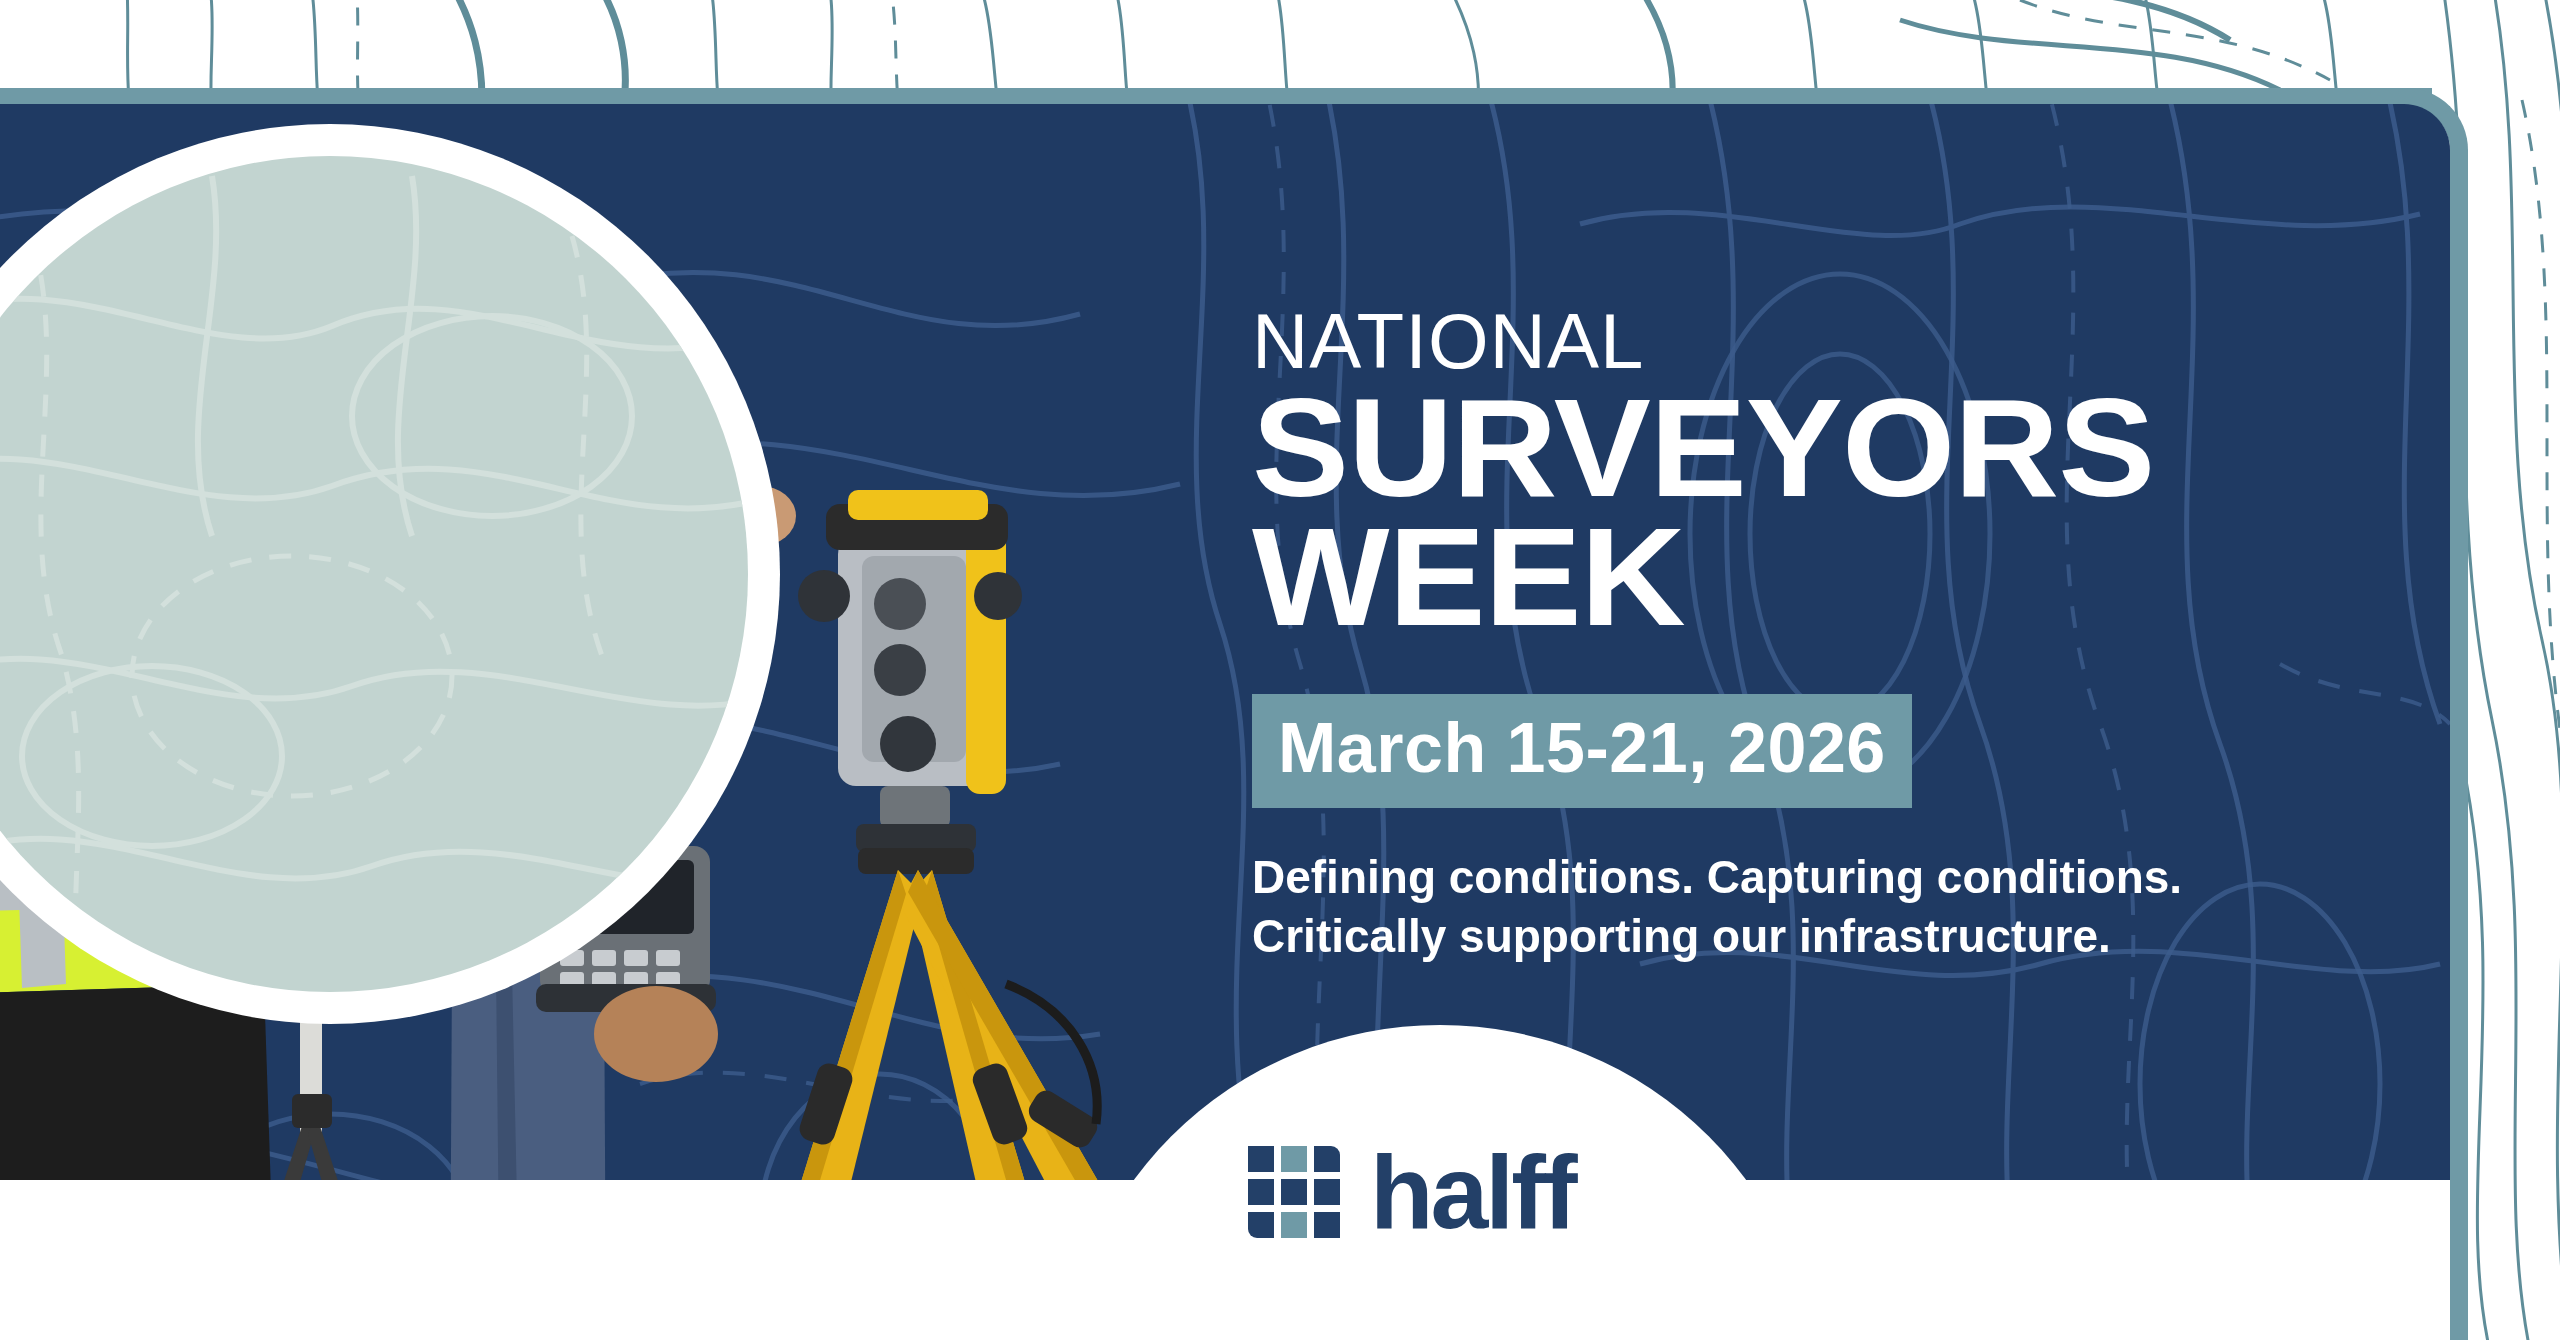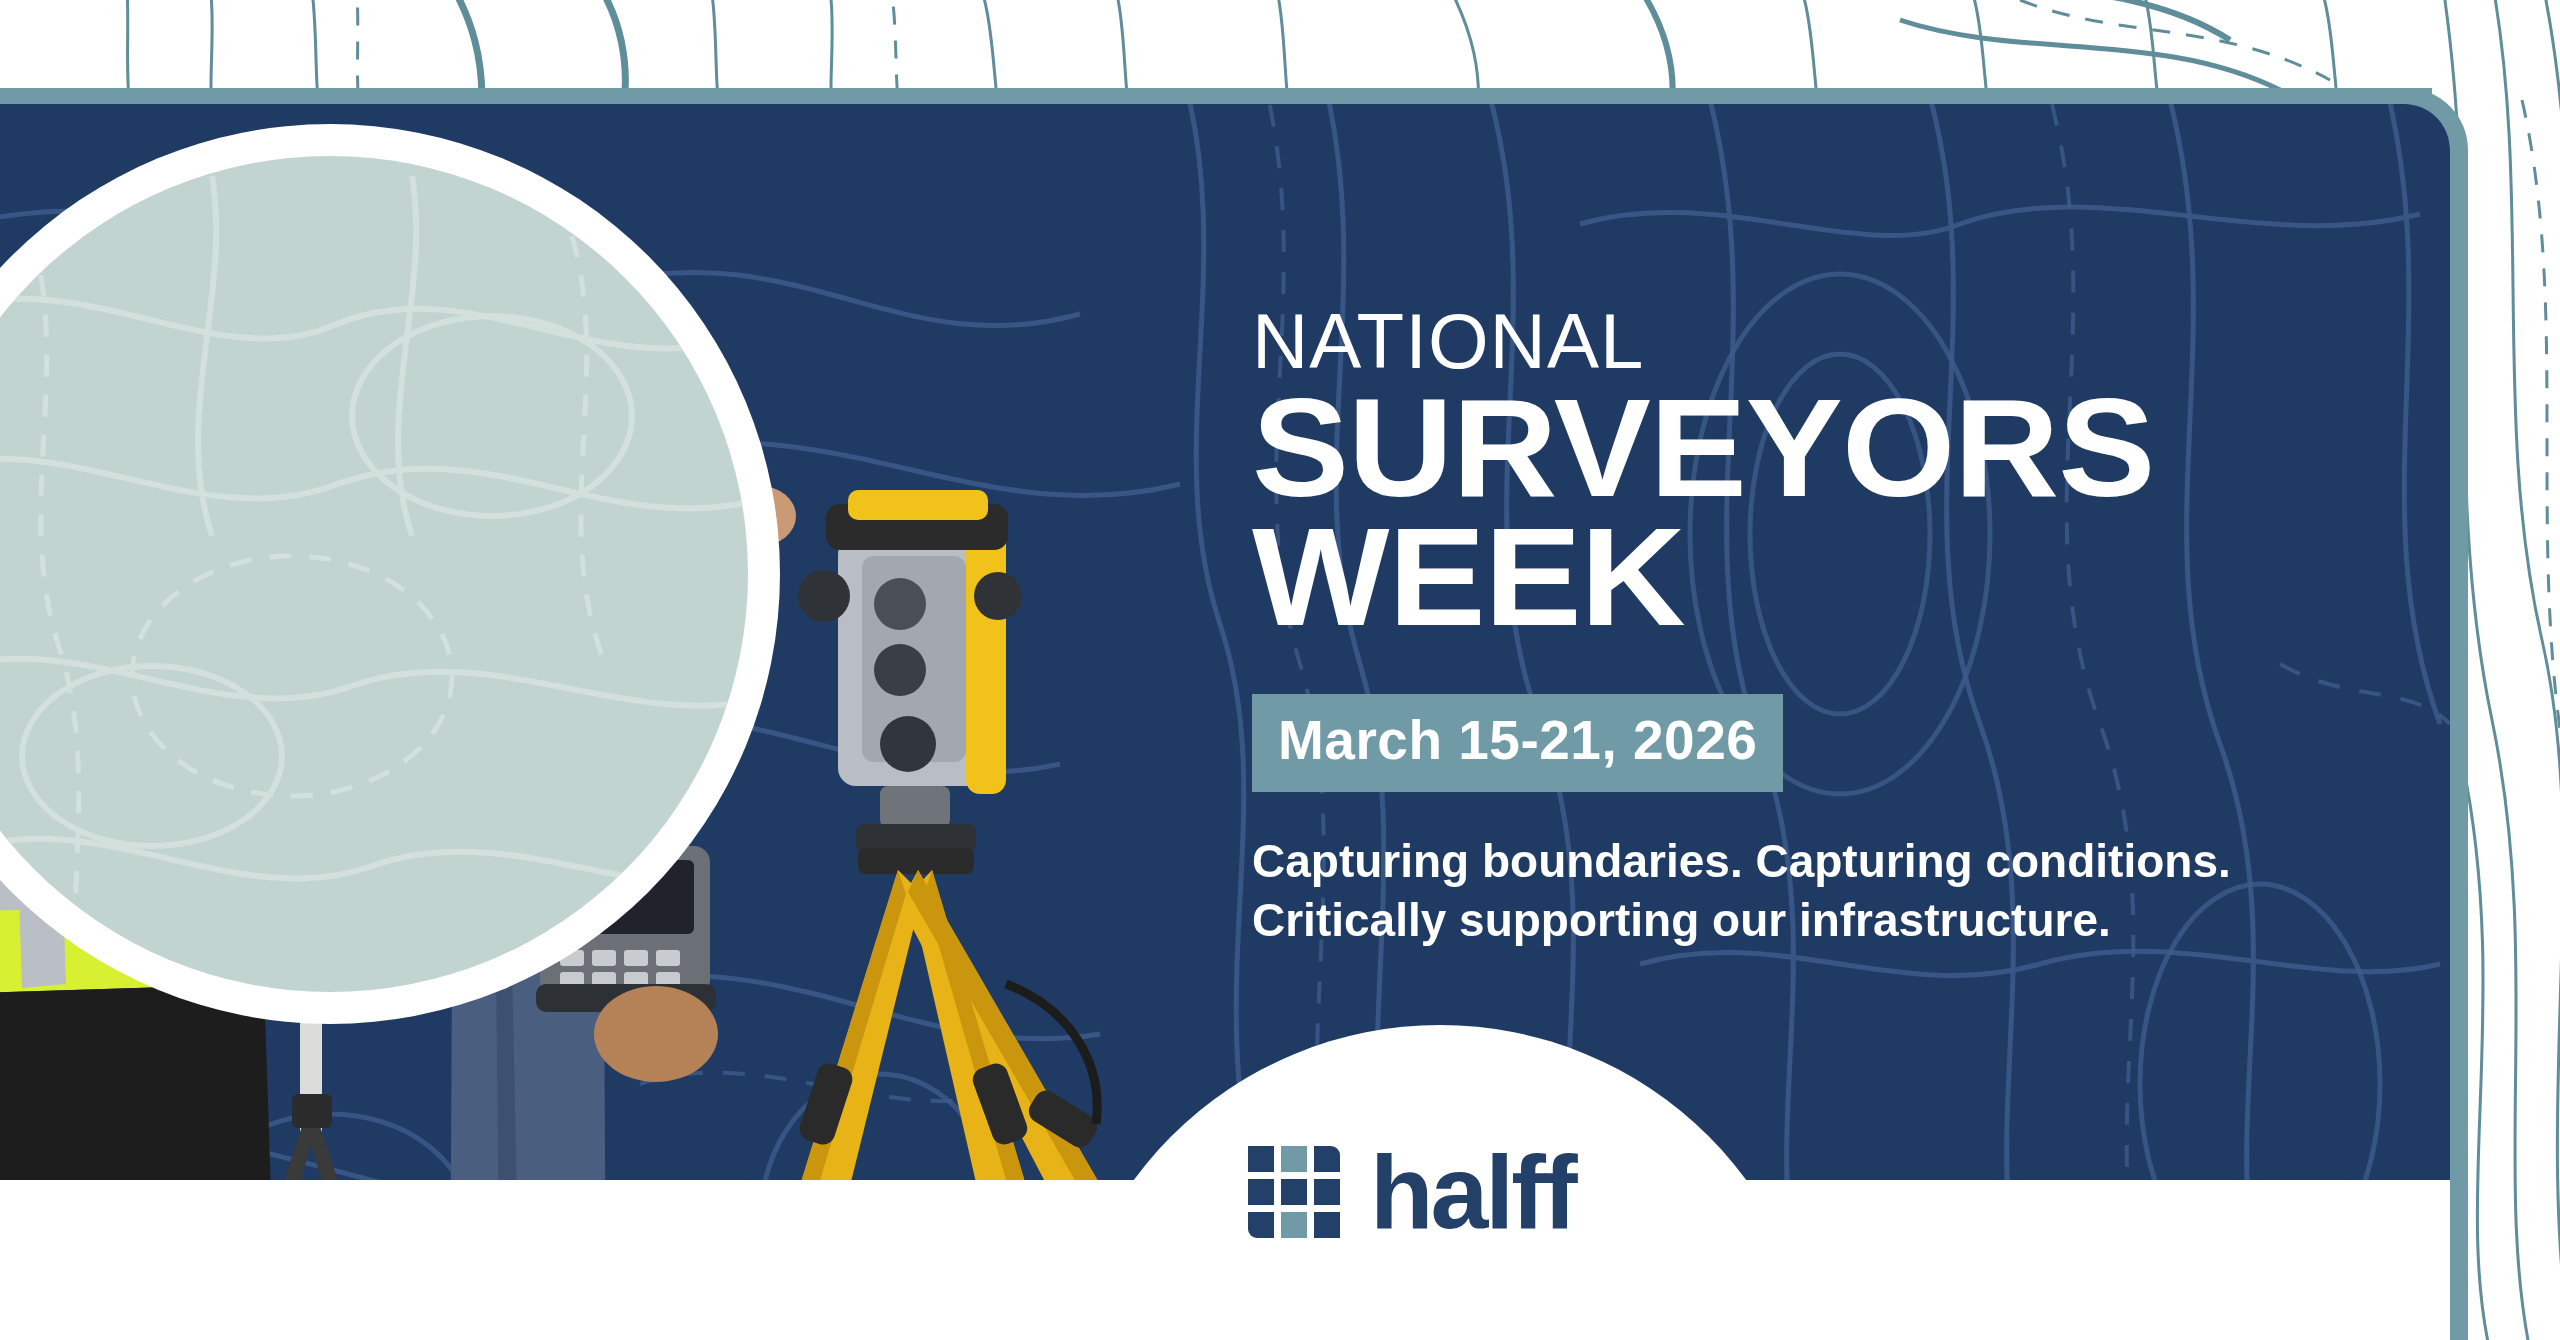--- a/index.html
+++ b/index.html
@@ -53,21 +53,21 @@
   
   .textblock{position:absolute;left:1252px;top:200px;width:1180px;}
   .t-national{font-size:78px;line-height:0.95;color:#ffffff;font-weight:400;
         letter-spacing:1px;font-family:"Liberation Sans",sans-serif;}
   .t-big{font-size:140px;line-height:0.92;color:#ffffff;font-weight:bold;
         letter-spacing:-1px;margin-top:6px;font-family:"Liberation Sans",sans-serif;
         transform:scaleX(1.04);transform-origin:left center;}
   .t-big .l2{display:block;}
 
   .date-badge{display:inline-block;background:#6f9aa6;color:#ffffff;
-        font-size:55px;font-weight:bold;padding:14px 26px 20px 26px;margin-top:52px;
+        font-size:70px;font-weight:bold;padding:14px 26px 20px 26px;margin-top:52px;
         letter-spacing:0.5px;font-family:"Liberation Sans",sans-serif;}
 
   .tagline{margin-top:40px;color:#ffffff;font-size:46px;font-weight:bold;
         line-height:1.28;font-family:"Liberation Sans",sans-serif;}
   .tagline span{display:block;}
 </style>
 </head>
 <body>
 
 <div class="stage">
@@ -294,21 +294,21 @@
     </svg>
 
     <div class="textblock">
       <div class="t-national">NATIONAL</div>
       <div class="t-big">
         <span>SURVEYORS</span>
         <span class="l2">WEEK</span>
       </div>
       <div class="date-badge">March 15-21, 2026</div>
       <div class="tagline">
-        <span>Capturing boundaries. Capturing conditions.</span>
+        <span>Defining conditions. Capturing conditions.</span>
         <span>Critically supporting our infrastructure.</span>
       </div>
     </div>
 
   </div>
 
   <div class="photo-wrap">
     <div class="photo-ring"></div>
     <div class="photo-fill">
       <svg viewBox="0 0 940 940">

